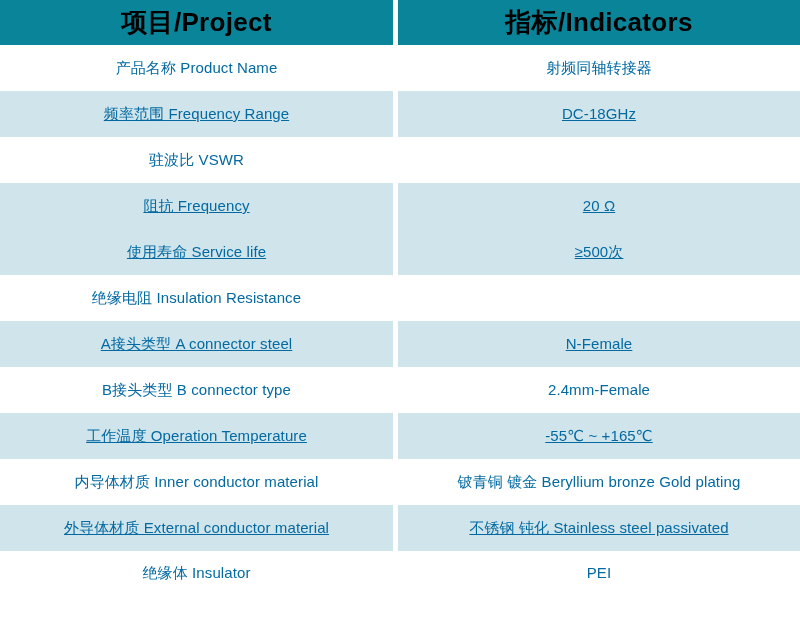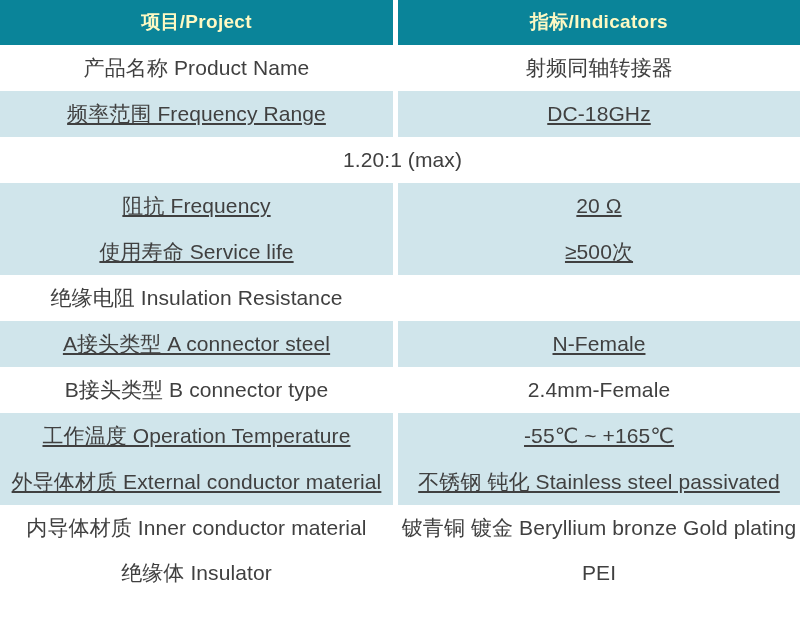--- a/index.html
+++ b/index.html
@@ -36,22 +36,22 @@
     text-decoration: underline;
   }
 
   .cell {
     display: flex;
     align-items: center;
     justify-content: center;
     text-align: center;
     box-sizing: border-box;
     background: #ffffff;
-    color: #404040;
-    font-size: 21px;
+    color: #0369a1;
+    font-size: 15px;
     line-height: 1.2;
     letter-spacing: 0.1px;
     white-space: nowrap;
     overflow: hidden;
   }
 
   .cell.project {
     width: 393px;
     flex: 0 0 393px;
   }
@@ -66,22 +66,22 @@
     flex: 1 1 auto;
   }
 
   
   .row.header {
     flex: 0 0 45px;
     height: 45px;
   }
   .row.header .cell {
     background: #0a8499;
-    color: #fef9c3;
-    font-size: 19px;
+    color: #000000;
+    font-size: 26px;
     font-weight: bold;
     letter-spacing: 0.3px;
   }
   .row.header .gap {
     background: #ffffff;
   }
 
   
   .row.last {
     flex: 0 0 44px;
@@ -105,22 +105,22 @@
     <div class="cell indicator">射频同轴转接器</div>
   </div>
 
   <div class="row shaded">
     <div class="cell project">频率范围 Frequency Range</div>
     <div class="gap"></div>
     <div class="cell indicator">DC-18GHz</div>
   </div>
 
   <div class="row">
+    <div class="cell project">驻波比 VSWR</div>
     <div class="gap"></div>
-    <div class="cell indicator">1.20:1 (max)</div>
   </div>
 
   <div class="row shaded">
     <div class="cell project">阻抗 Frequency</div>
     <div class="gap"></div>
     <div class="cell indicator">20 Ω</div>
   </div>
 
 
   <div class="row shaded">
@@ -145,30 +145,30 @@
     <div class="gap"></div>
     <div class="cell indicator">2.4mm-Female</div>
   </div>
 
   <div class="row shaded">
     <div class="cell project">工作温度 Operation Temperature</div>
     <div class="gap"></div>
     <div class="cell indicator">-55℃ ~ +165℃</div>
   </div>
 
+  <div class="row">
+    <div class="cell project">内导体材质 Inner conductor material</div>
+    <div class="gap"></div>
+    <div class="cell indicator">铍青铜 镀金 Beryllium bronze Gold plating</div>
+  </div>
+
   <div class="row shaded">
     <div class="cell project">外导体材质 External conductor material</div>
     <div class="gap"></div>
     <div class="cell indicator">不锈钢 钝化 Stainless steel passivated</div>
-  </div>
-
-  <div class="row">
-    <div class="cell project">内导体材质 Inner conductor material</div>
-    <div class="gap"></div>
-    <div class="cell indicator">铍青铜 镀金 Beryllium bronze Gold plating</div>
   </div>
 
   <div class="row last">
     <div class="cell project">绝缘体 Insulator</div>
     <div class="gap"></div>
     <div class="cell indicator">PEI</div>
   </div>
 
 </div>
 

